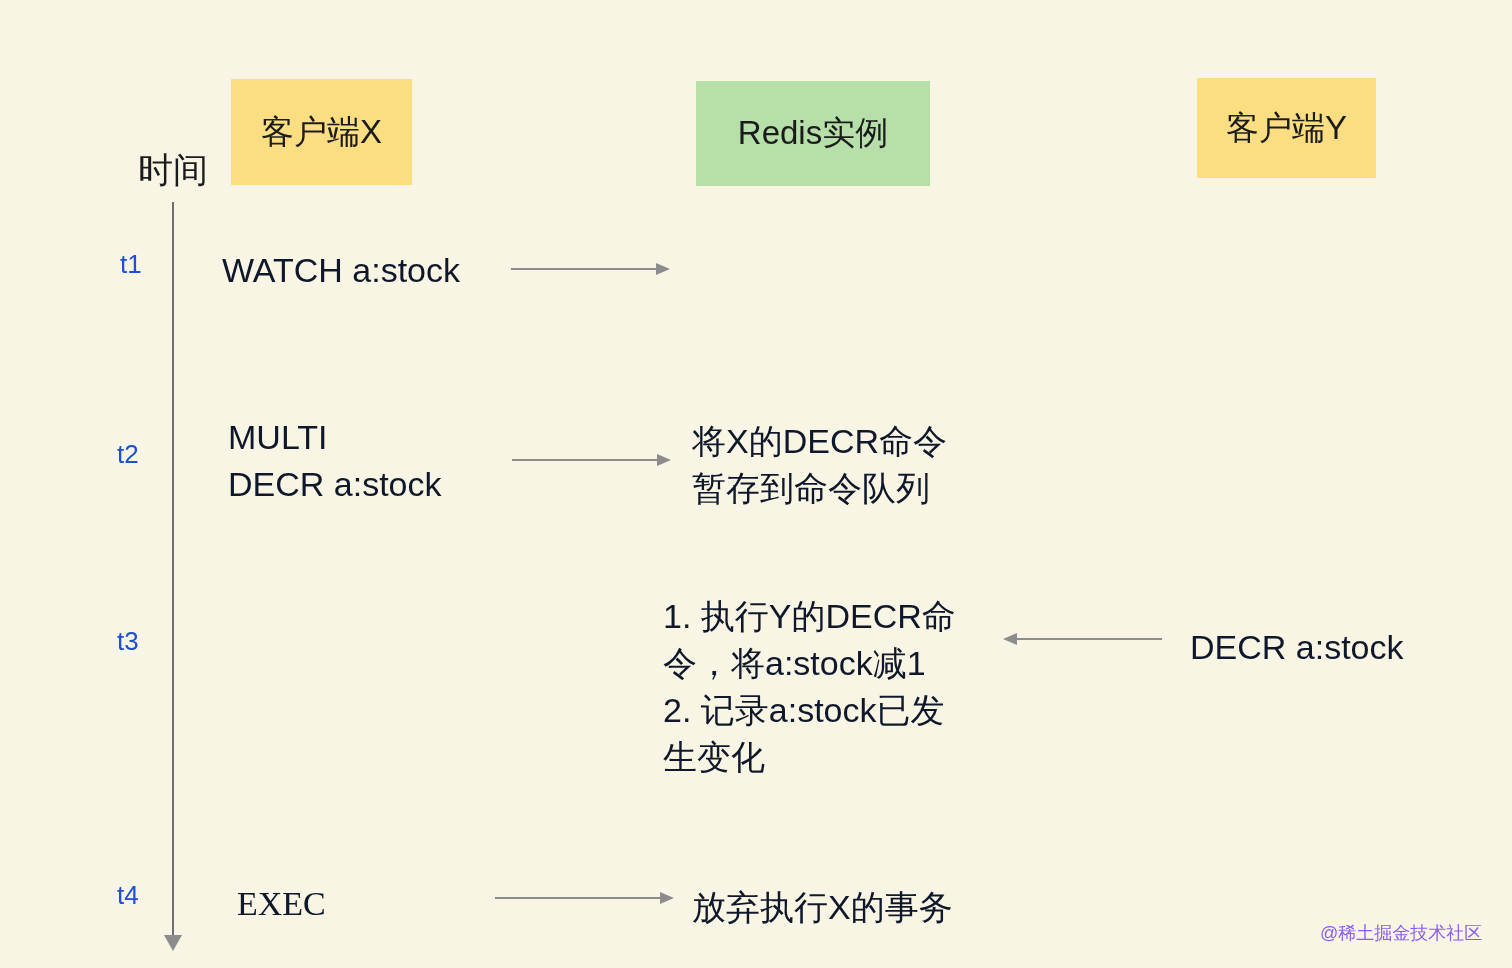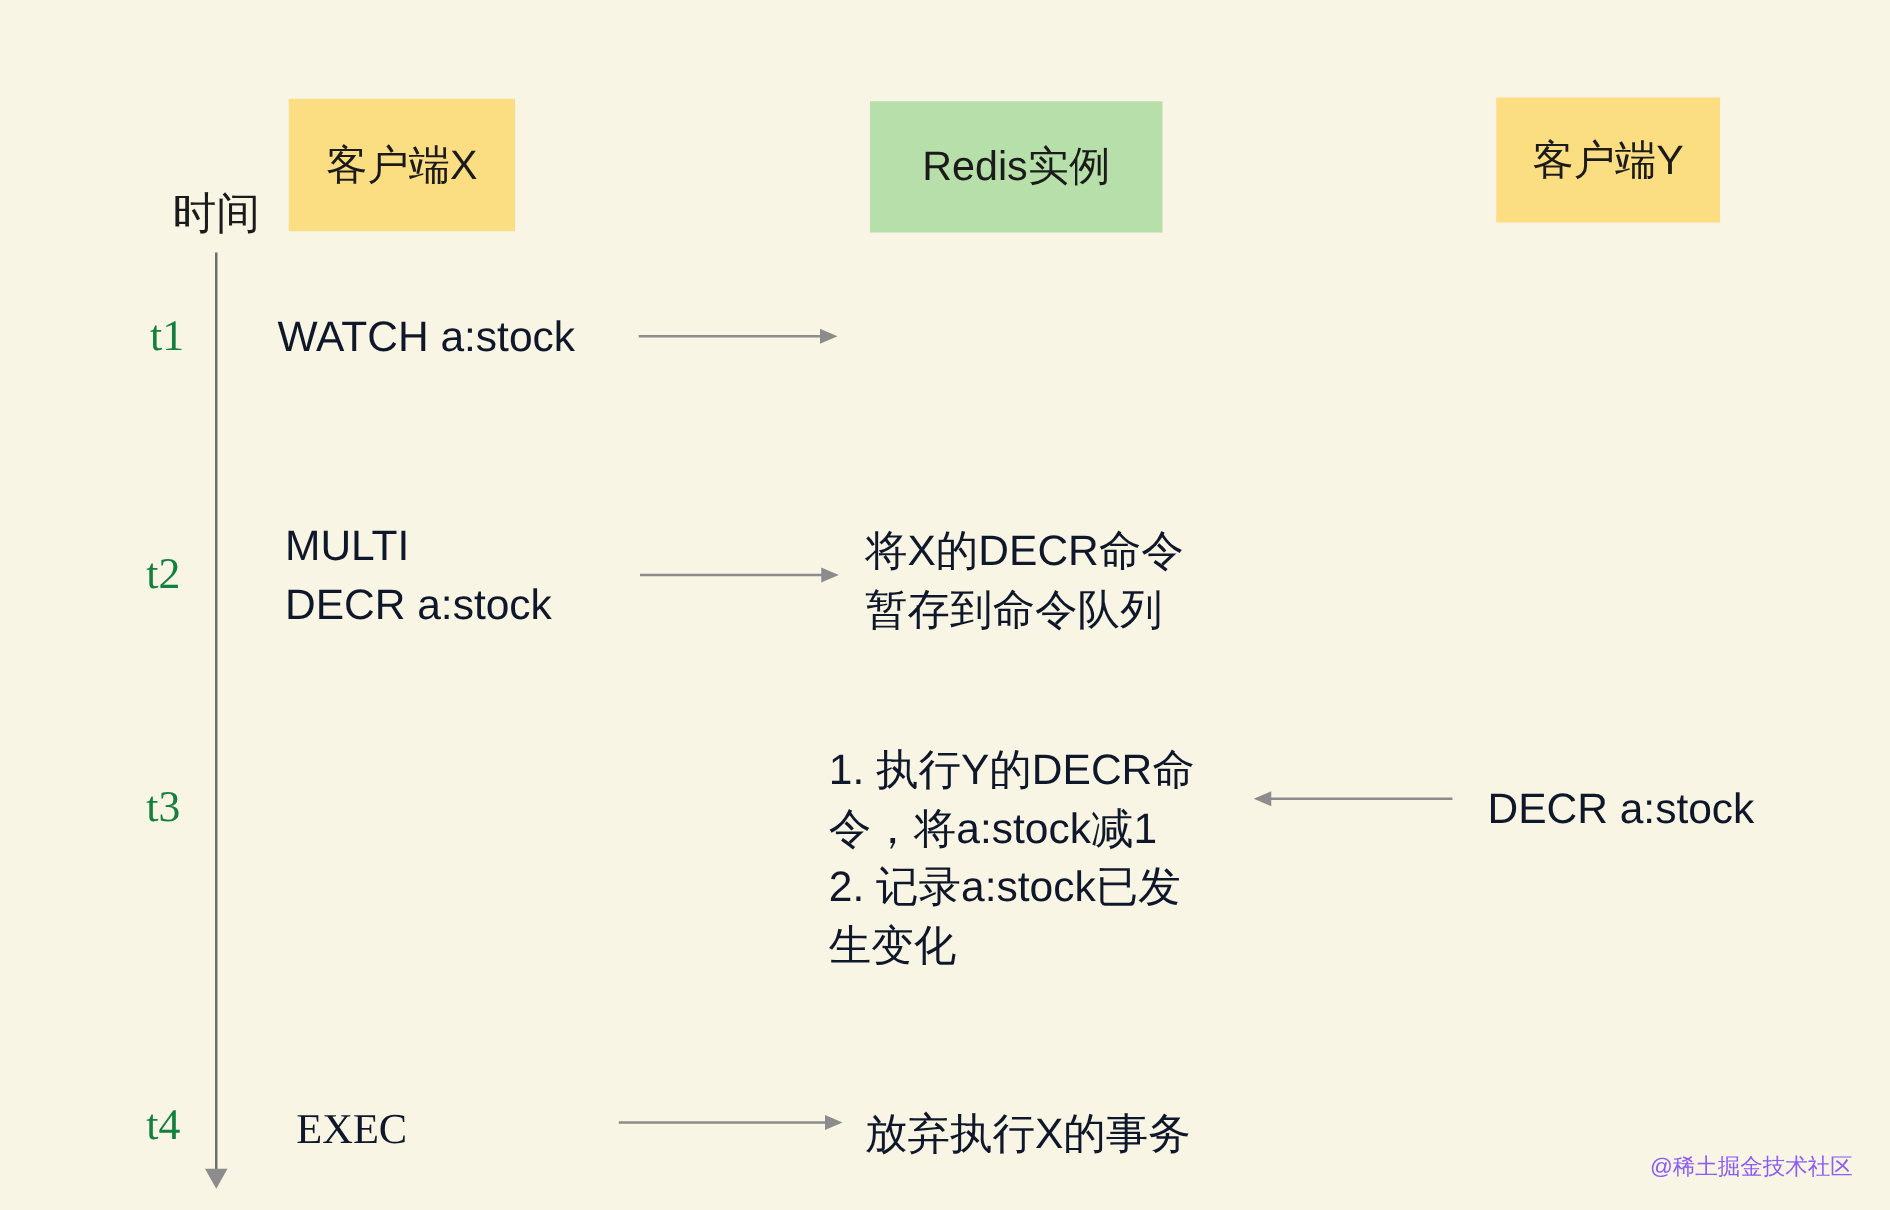--- a/index.html
+++ b/index.html
@@ -47,23 +47,22 @@
     position: absolute;
     left: 50%; bottom: -15px;
     transform: translateX(-50%);
     width: 0; height: 0;
     border-top: 16px solid #8c8c8c;
     border-left: 9px solid transparent;
     border-right: 9px solid transparent;
   }
   .tick {
     position: absolute;
-    font-size: 35px;
-    color: #15803d;
-    font-family: Liberation Serif, serif;
+    font-size: 26px;
+    color: #1d4ed8;
   }
   .tick-t1 { left: 120px; top: 249px; }
   .tick-t2 { left: 117px; top: 439px; }
   .tick-t3 { left: 117px; top: 626px; }
   .tick-t4 { left: 117px; top: 880px; }
 
   
   .cmd, .note {
     position: absolute;
     font-size: 34px;

